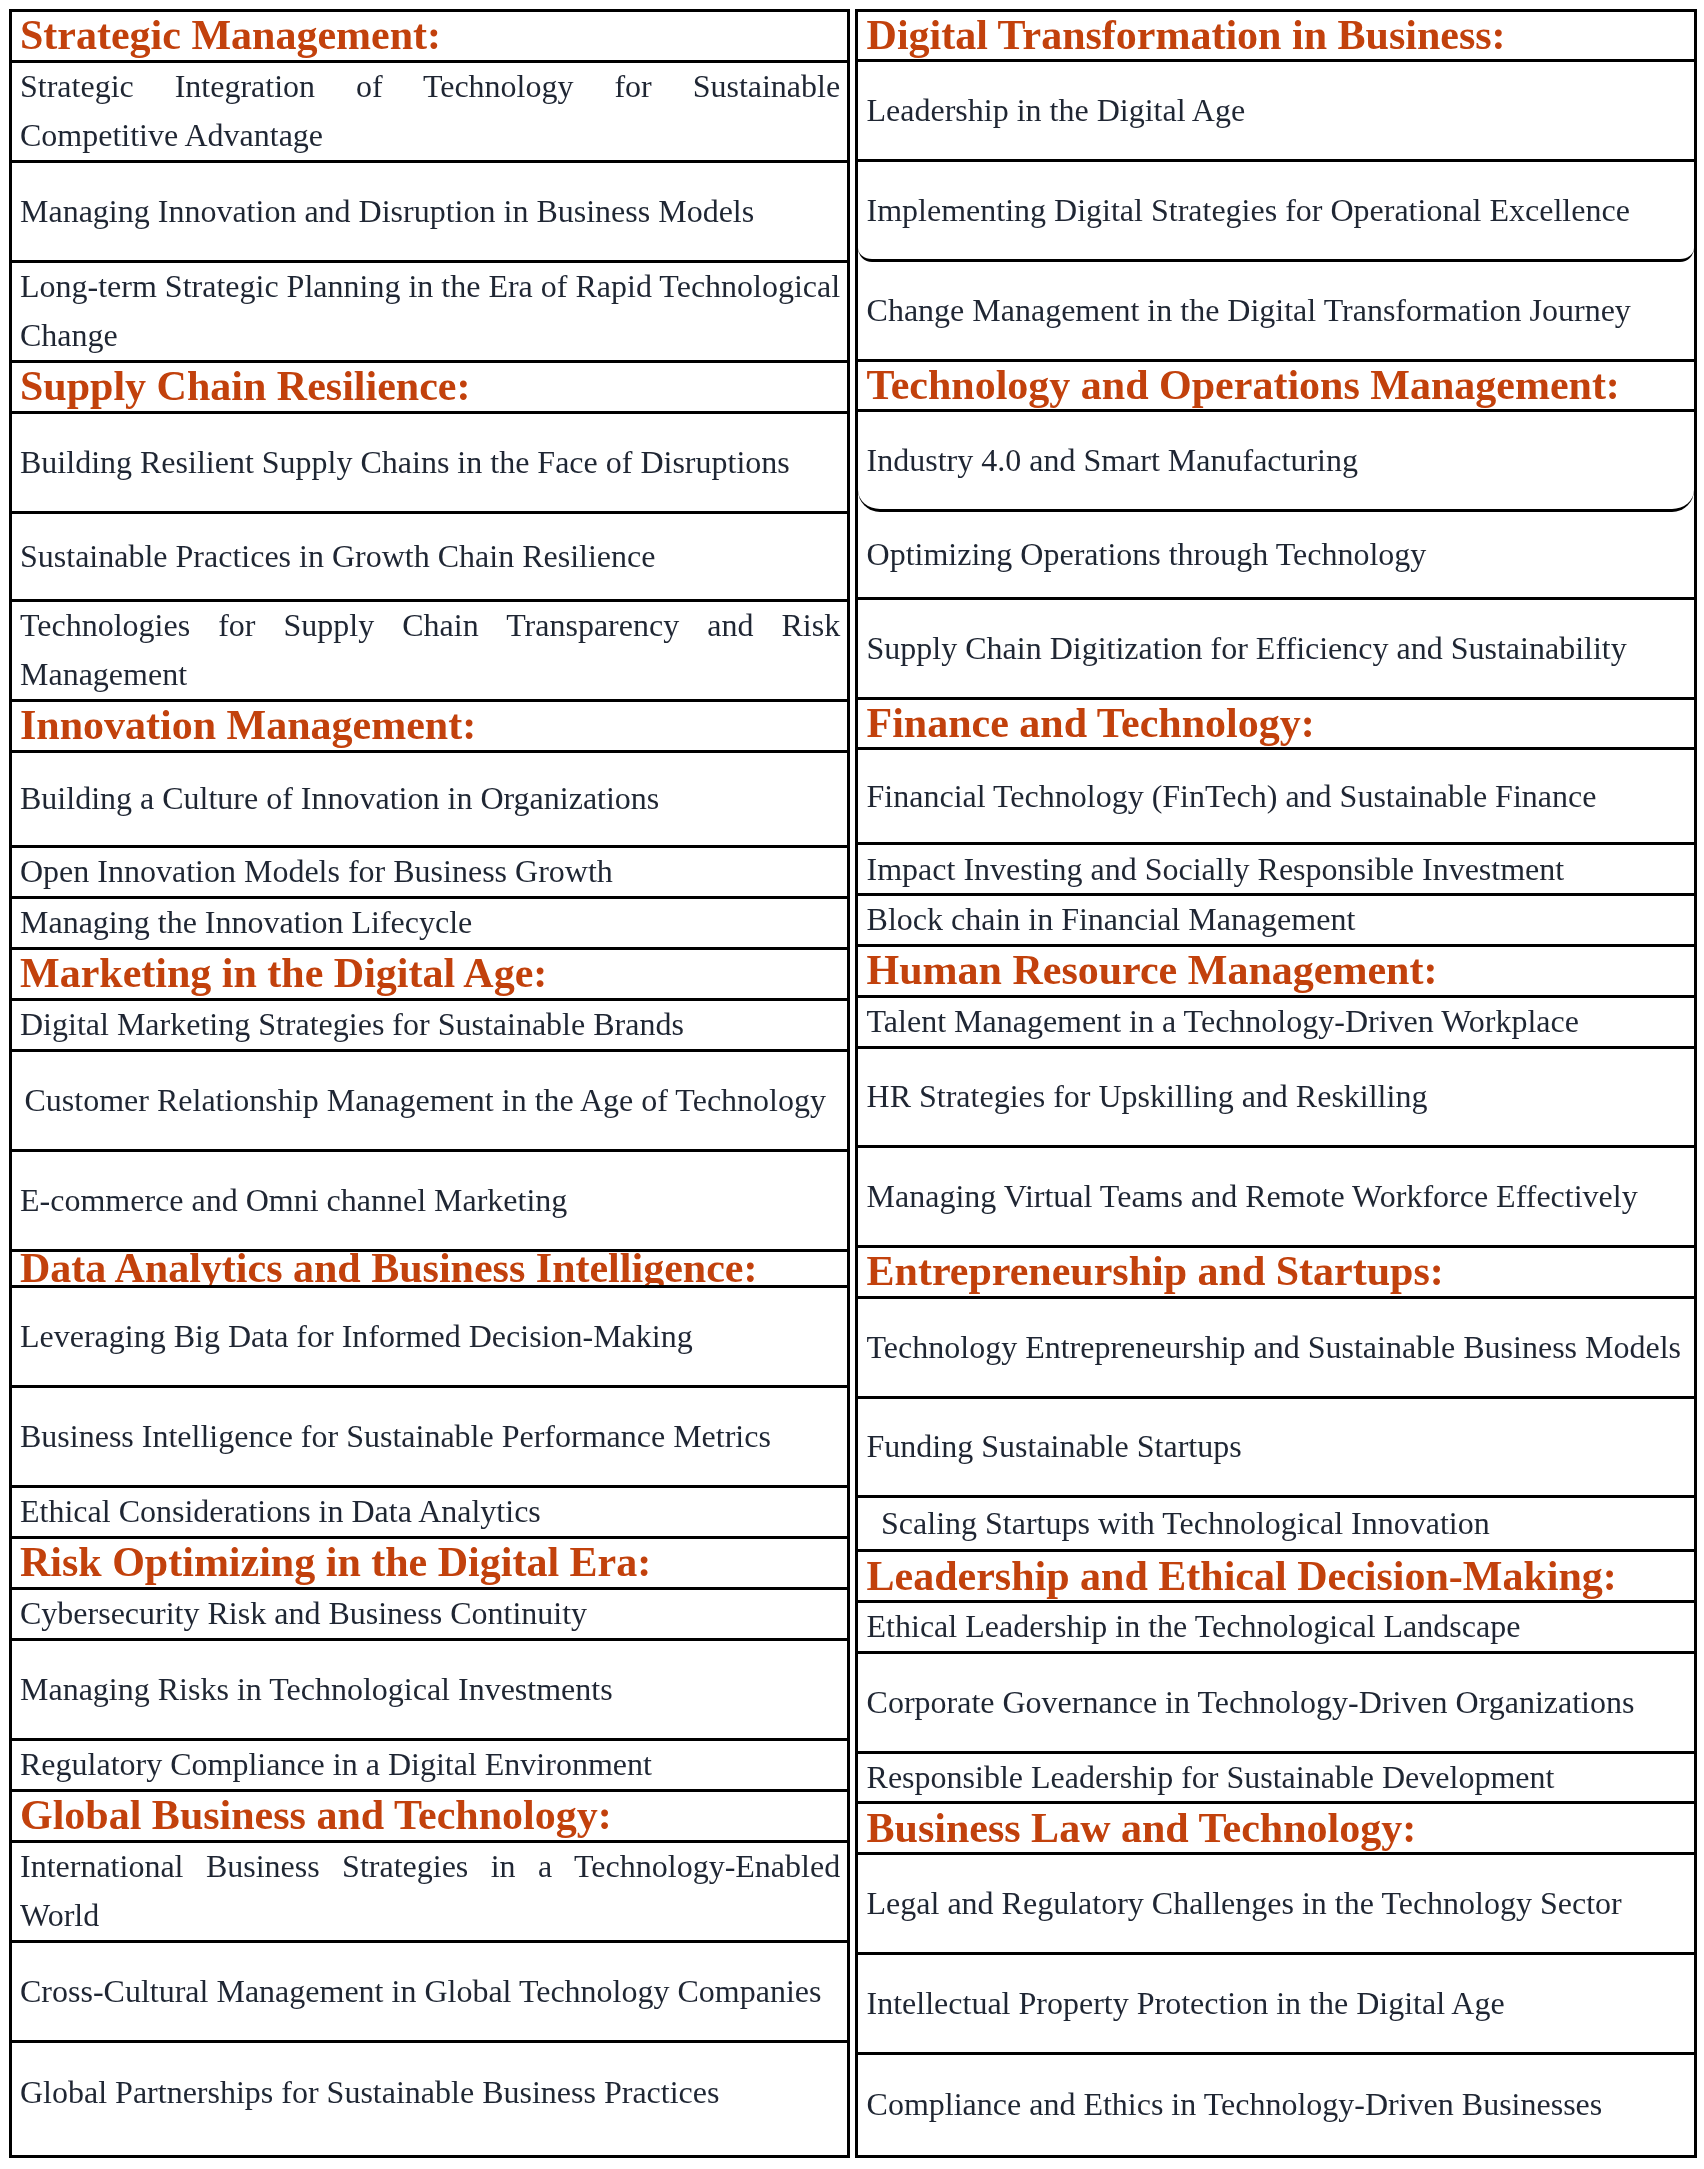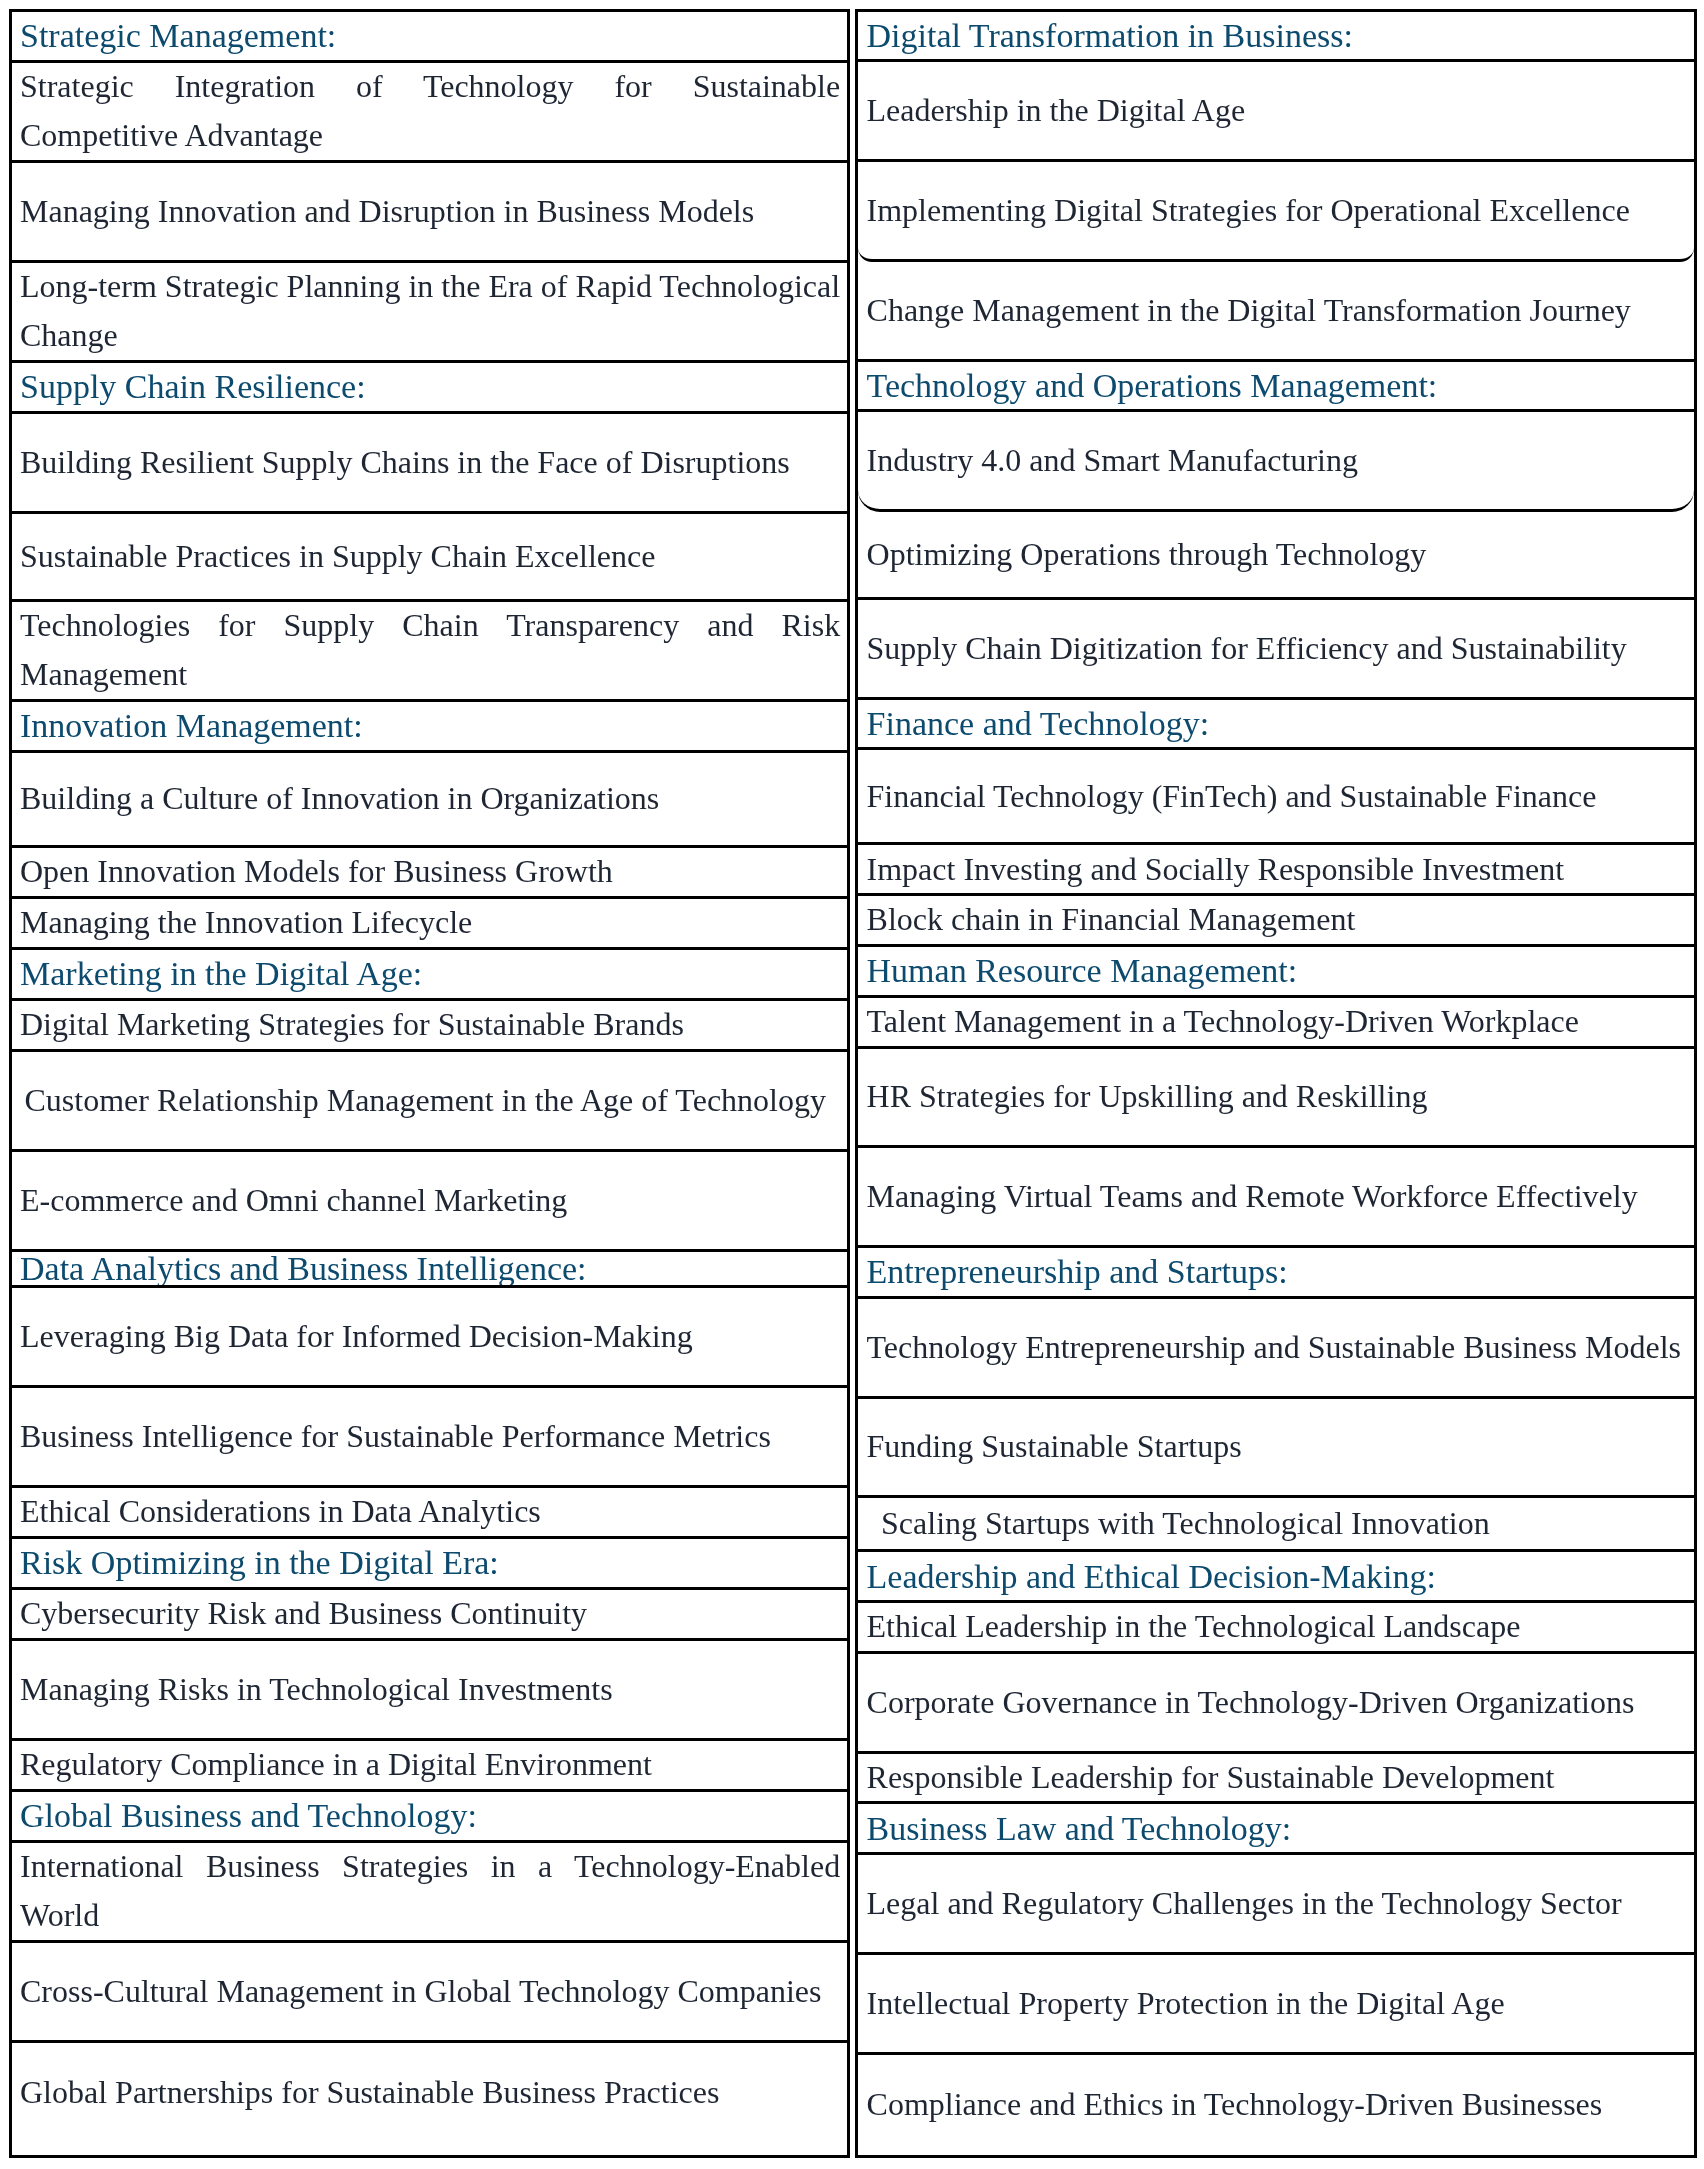--- a/index.html
+++ b/index.html
@@ -20,21 +20,21 @@
     display: flex; align-items: center;
     font-family: "Liberation Serif", "DejaVu Serif", serif;
     color: #1f2633;
     font-size: 32px; line-height: 49px;
     text-align: justify; text-align-last: left;
     overflow: hidden;
   }
   .cell:last-child { border-bottom: none; }
   .cell > span { display: block; width: 100%; }
   .head {
-    color: #0c4a6e; font-weight: normal; font-size: 34px; line-height: 47px;
+    color: #c2410c; font-weight: bold; font-size: 42px; line-height: 47px;
   }
 </style>
 </head>
 <body>
 
 <div class="wrap">
   <div class="col">
       <div class="cell head" style="height: 51px;">
         <span>Strategic Management:</span>
       </div>
@@ -47,21 +47,21 @@
       <div class="cell" style="height: 100px;">
         <span>Long-term Strategic Planning in the Era of Rapid Technological Change</span>
       </div>
       <div class="cell head" style="height: 51px;">
         <span>Supply Chain Resilience:</span>
       </div>
       <div class="cell" style="height: 100px;">
         <span>Building Resilient Supply Chains in the Face of Disruptions</span>
       </div>
       <div class="cell" style="height: 88px;">
-        <span>Sustainable Practices in Supply Chain Excellence</span>
+        <span>Sustainable Practices in Growth Chain Resilience</span>
       </div>
       <div class="cell" style="height: 100px;">
         <span>Technologies for Supply Chain Transparency and Risk Management</span>
       </div>
       <div class="cell head" style="height: 51px;">
         <span>Innovation Management:</span>
       </div>
       <div class="cell" style="height: 95px;">
         <span>Building a Culture of Innovation in Organizations</span>
       </div>

